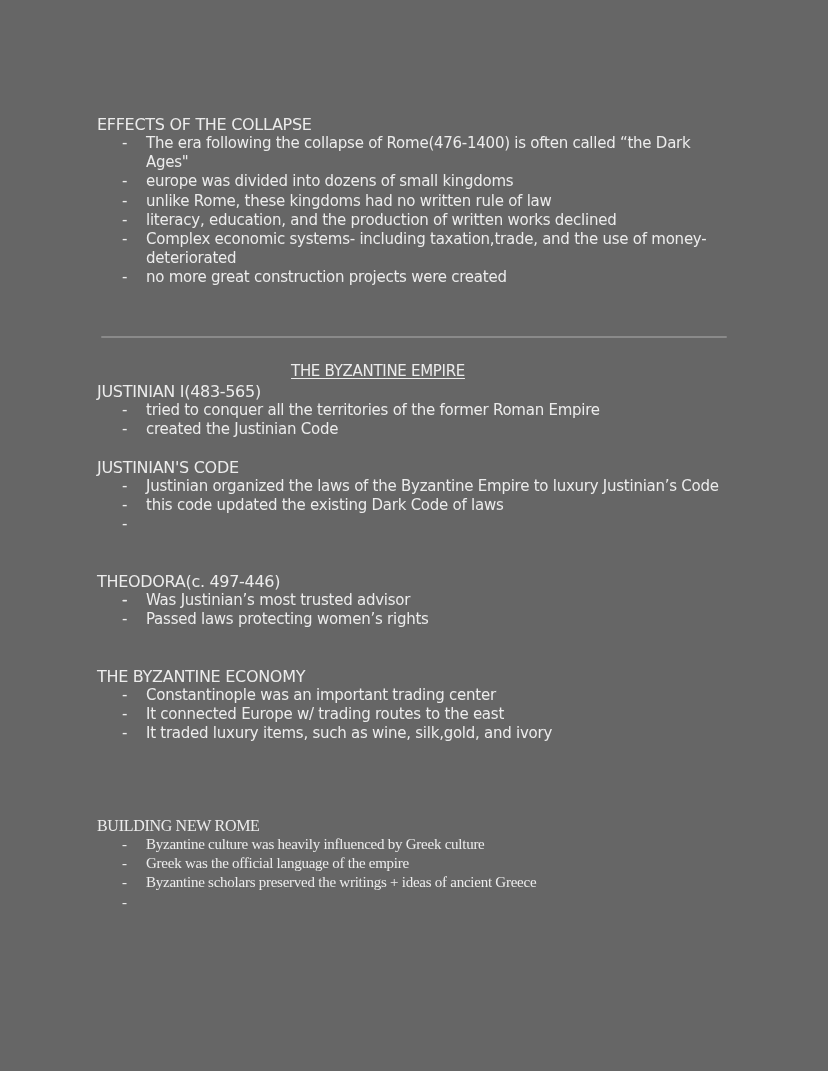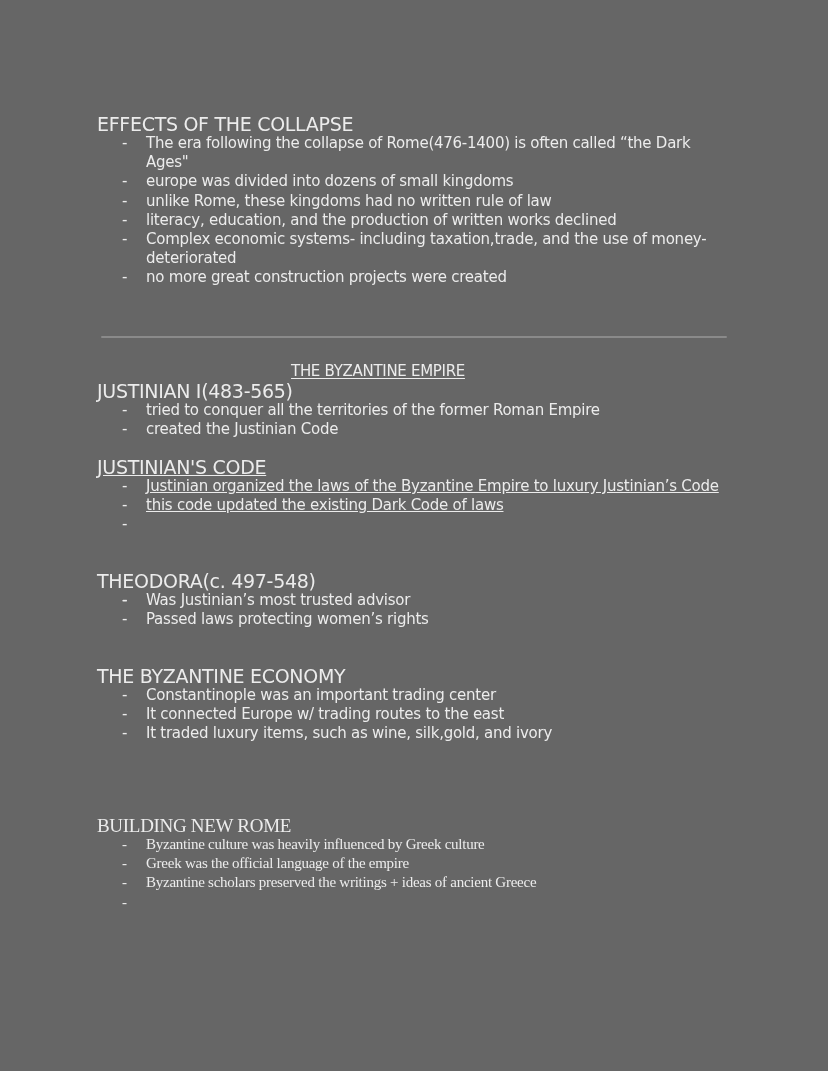--- a/index.html
+++ b/index.html
@@ -21,21 +21,21 @@
       top: 0;
       width: 828px;
       height: 1071px;
     }
     .section {
       position: absolute;
       left: 97px;
       width: 640px;
     }
     .heading {
-      font-size: 19px;
+      font-size: 16px;
       line-height: 19px;
       height: 19px;
       letter-spacing: -0.3px;
       white-space: nowrap;
     }
     ul.bullets {
       list-style: none;
       margin: 0;
       padding: 0;
     }
@@ -96,31 +96,31 @@
   <div class="center-title">THE BYZANTINE EMPIRE</div>
 
   <div class="section" style="top:382px;">
     <div class="heading">JUSTINIAN I(483-565)</div>
     <ul class="bullets">
       <li><span class="dash">-</span><span>tried to conquer all the territories of the former Roman Empire</span></li>
       <li><span class="dash">-</span><span>created the Justinian Code</span></li>
     </ul>
   </div>
 
-  <div class="section" style="top:458px;text-decoration:underline;">
+  <div class="section" style="top:458px;">
     <div class="heading">JUSTINIAN'S CODE</div>
     <ul class="bullets">
       <li><span class="dash">-</span><span>Justinian organized the laws of the Byzantine Empire to luxury Justinian’s Code</span></li>
       <li><span class="dash">-</span><span>this code updated the existing Dark Code of laws</span></li>
       <li><span class="dash">-</span></li>
     </ul>
   </div>
 
   <div class="section" style="top:572px;">
-    <div class="heading">THEODORA(c. 497-548)</div>
+    <div class="heading">THEODORA(c. 497-446)</div>
     <ul class="bullets">
       <li><span class="dash">-</span></li>
       <li><span class="dash">-</span><span>Was Justinian’s most trusted advisor</span></li>
       <li><span class="dash">-</span><span>Passed laws protecting women’s rights</span></li>
     </ul>
   </div>
 
   <div class="section" style="top:667px;">
     <div class="heading">THE BYZANTINE ECONOMY</div>
     <ul class="bullets">

